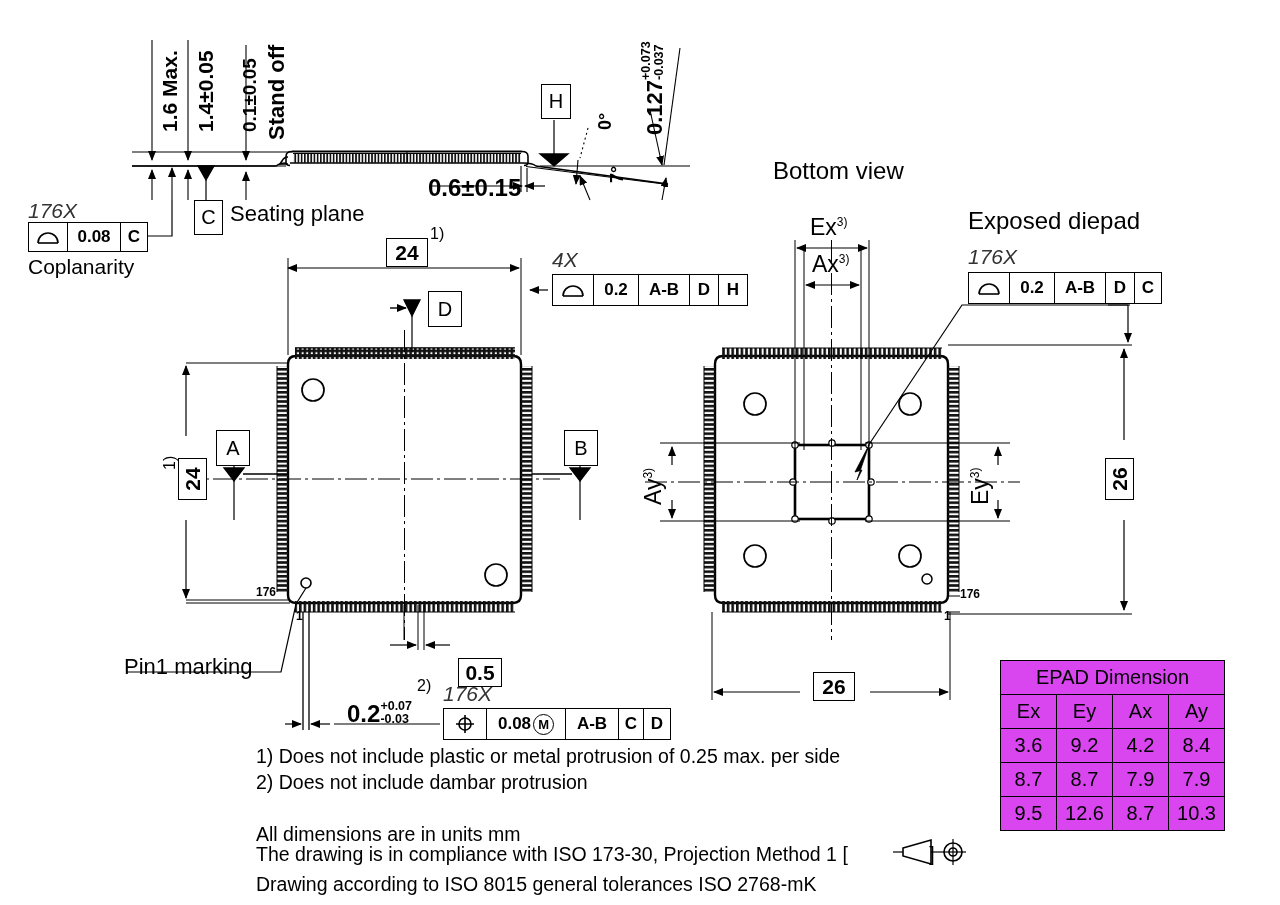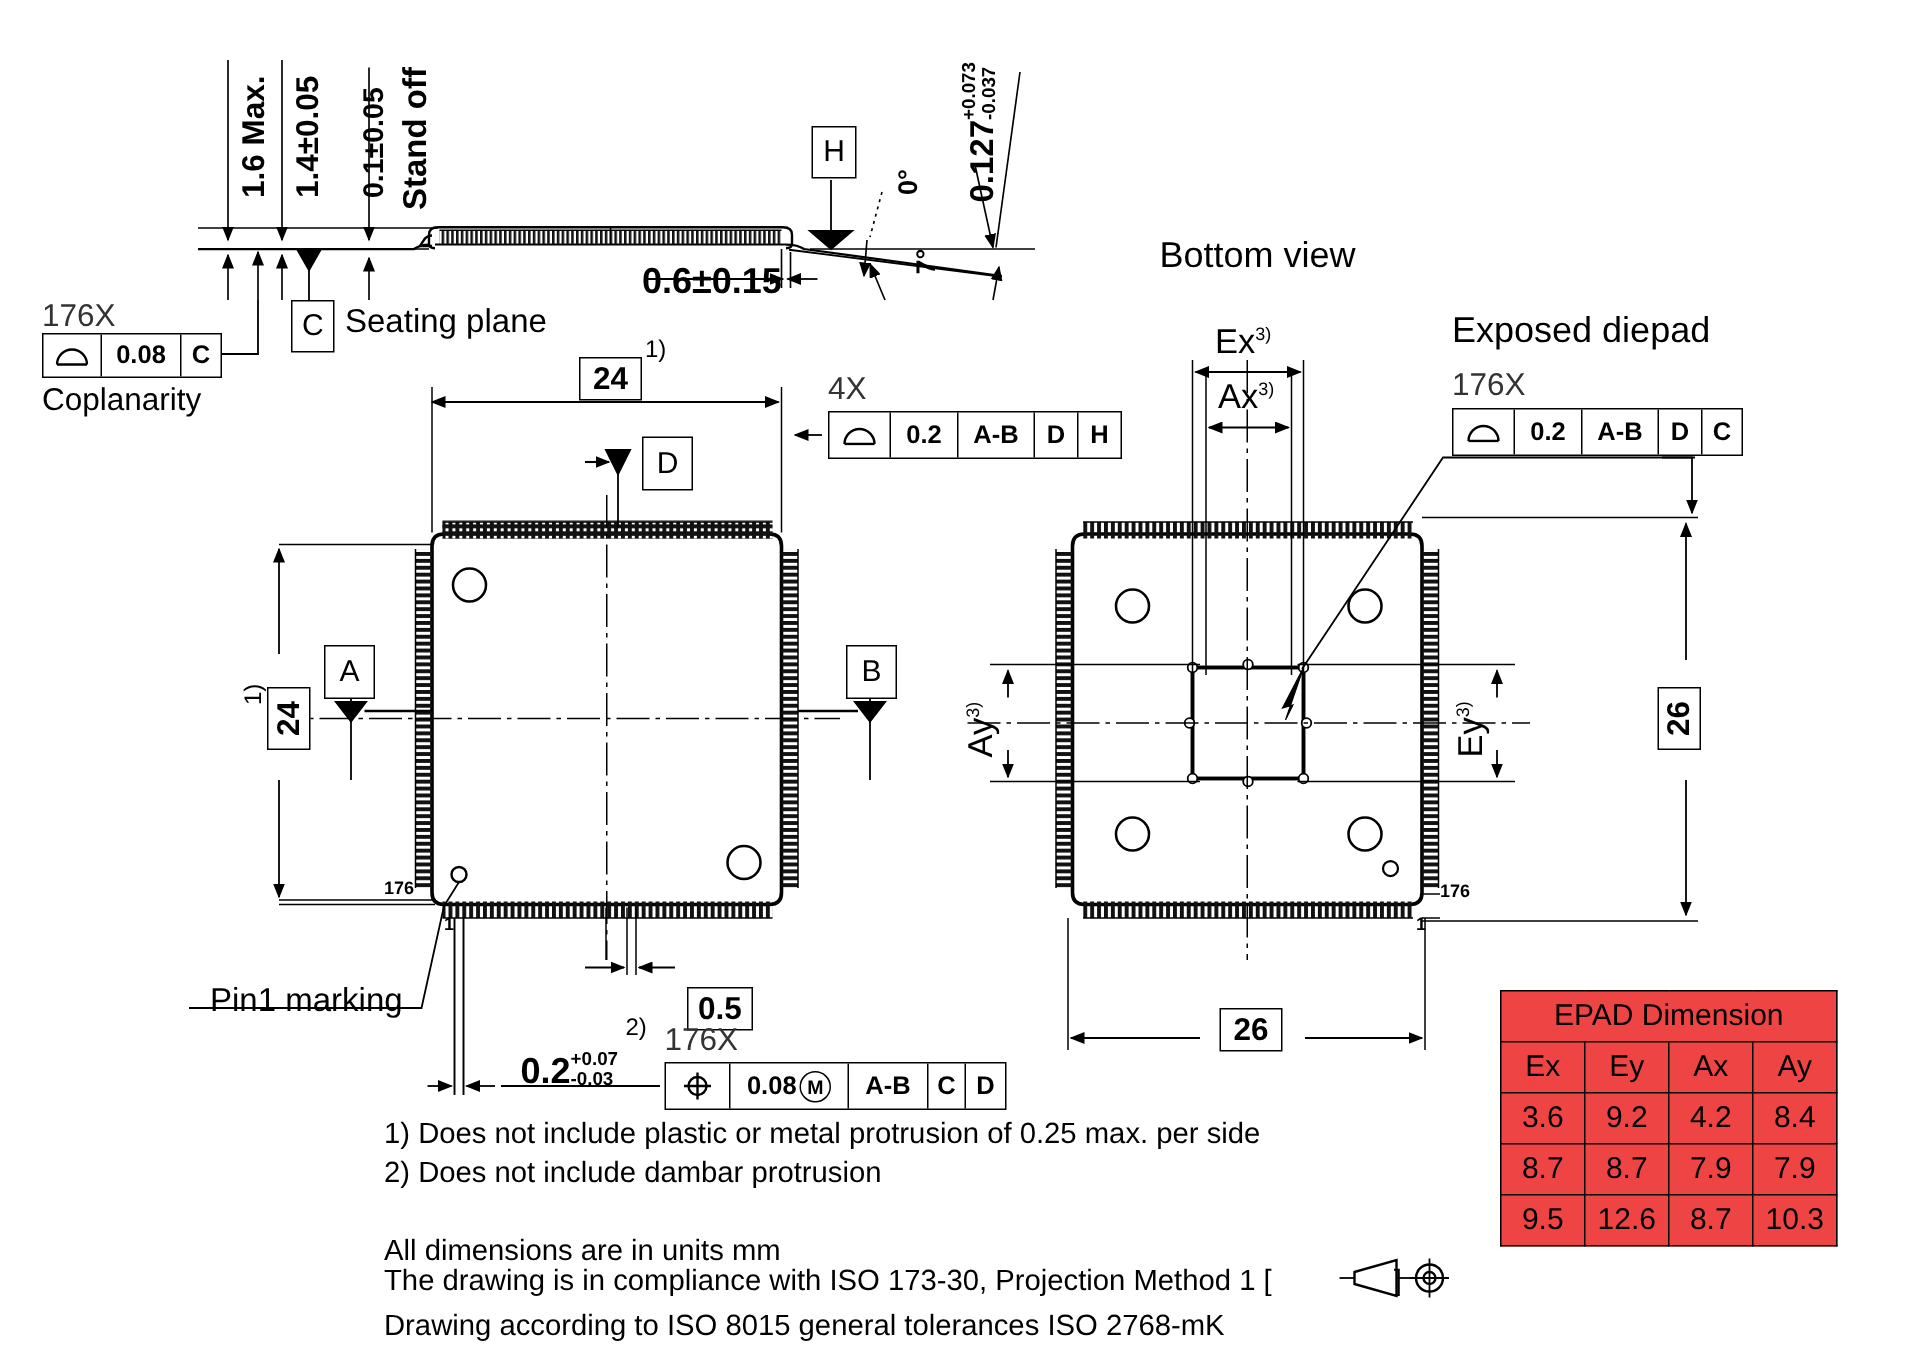--- a/index.html
+++ b/index.html
@@ -2,29 +2,29 @@
 <html><head>
 <meta charset="utf-8">
 <style>
   html,body{margin:0;padding:0;background:#fff;}
   body{width:1280px;height:905px;position:relative;overflow:hidden;
        font-family:"Liberation Sans", sans-serif; color:#000;}
   #stage{position:absolute;left:0;top:0;width:1280px;height:905px;}
   svg.layer{position:absolute;left:0;top:0;width:1280px;height:905px;overflow:visible;}
   .txt{position:absolute;white-space:nowrap;line-height:1;}
   .b{font-weight:bold;}
-  .thin{font-weight:400;}
+  .thin{font-weight:400;font-style:italic;}
   .rot90{transform-origin:0 0;transform:rotate(-90deg);}
   .gdtbox{position:absolute;border:1.6px solid #000;display:flex;align-items:stretch;background:#fff;}
   .gdtbox > div{border-right:1.6px solid #000;display:flex;align-items:center;justify-content:center;padding:0 4px;font-size:17px;font-weight:bold;}
   .gdtbox > div:last-child{border-right:none;}
   .datbox{position:absolute;border:1.8px solid #000;background:#fff;display:flex;align-items:center;justify-content:center;font-size:20px;}
   .dimbox{position:absolute;border:1.7px solid #000;background:#fff;display:flex;align-items:center;justify-content:center;font-weight:bold;}
   .note{position:absolute;font-size:19.5px;white-space:nowrap;}
-  table.epad{position:absolute;border-collapse:collapse;background:#ef4444;}
+  table.epad{position:absolute;border-collapse:collapse;background:#d946ef;}
   table.epad td{border:1.6px solid #000;text-align:center;font-size:20px;padding:2px 0;width:55px;height:29px;}
   table.epad td.hdr{font-size:20px;}
   .supsm{font-size:12px;vertical-align:super;}
   .tolstack{display:inline-block;vertical-align:-1px;font-size:12.5px;line-height:1.05;text-align:left;font-weight:bold;}
 </style>
 </head>
 <body>
 
 <div id="stage">
 
@@ -323,21 +323,21 @@
         </svg>
   </div>
   <div style="width:36px;">0.2</div>
   <div style="width:42px;">A-B</div>
   <div style="width:20px;">D</div>
   <div style="width:20px;">H</div>
 </div>
 
 <div class="txt b" style="left:256px;top:586px;font-size:12px;">176</div>
 <div class="txt b" style="left:296px;top:610px;font-size:12px;">1</div>
-<div class="txt" style="left:124px;top:656px;font-size:22px;margin-left:16px;">Pin1 marking</div>
+<div class="txt" style="left:124px;top:656px;font-size:22px;">Pin1 marking</div>
 
 <div class="dimbox" style="left:458px;top:658px;width:42px;height:27px;font-size:21px;">0.5</div>
 
 <div style="position:absolute;left:347px;top:700px;font-size:24px;font-weight:bold;white-space:nowrap;">
   <span>0.2</span><span class="tolstack"><span style="display:block">+0.07</span><span style="display:block">-0.03</span></span>
 </div>
 <div class="txt" style="left:417px;top:678px;font-size:16px;">2)</div>
 
 <div class="txt thin" style="left:443px;top:683px;font-size:21px;color:#333;">176X</div>
 <div class="gdtbox" style="left:443px;top:708px;height:30px;">

